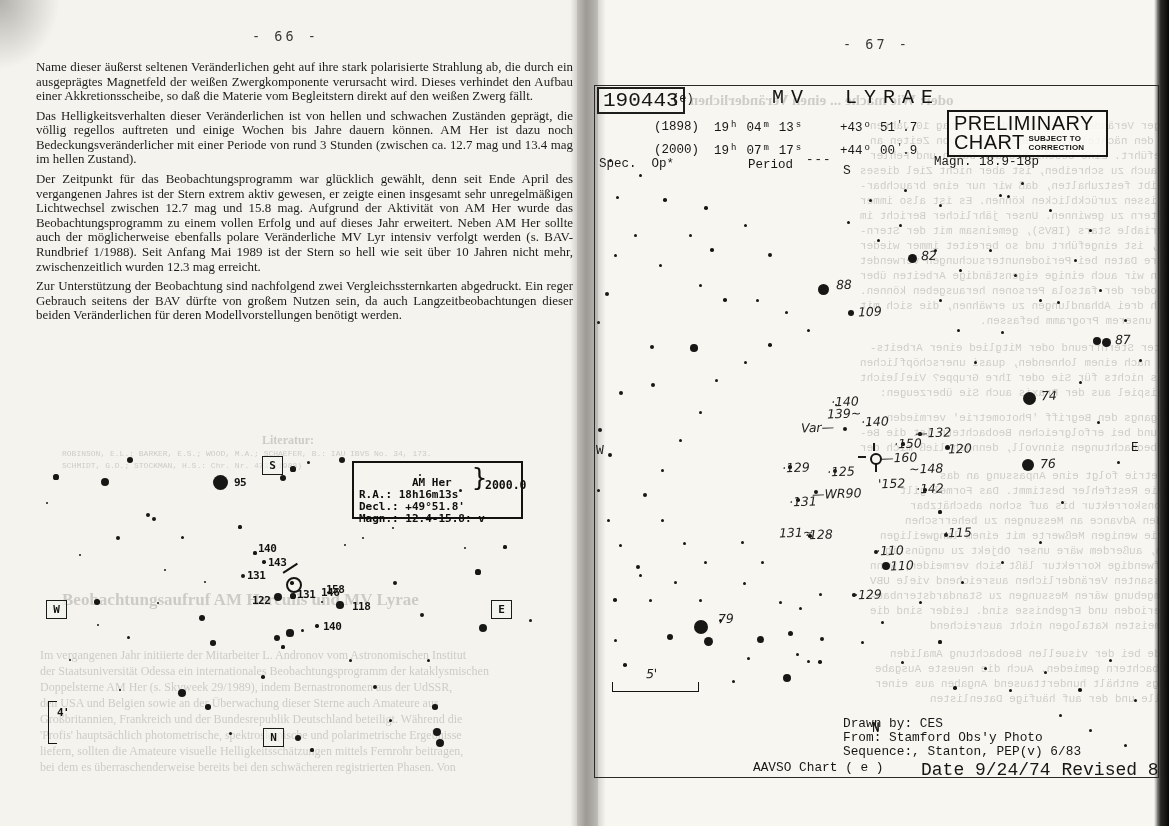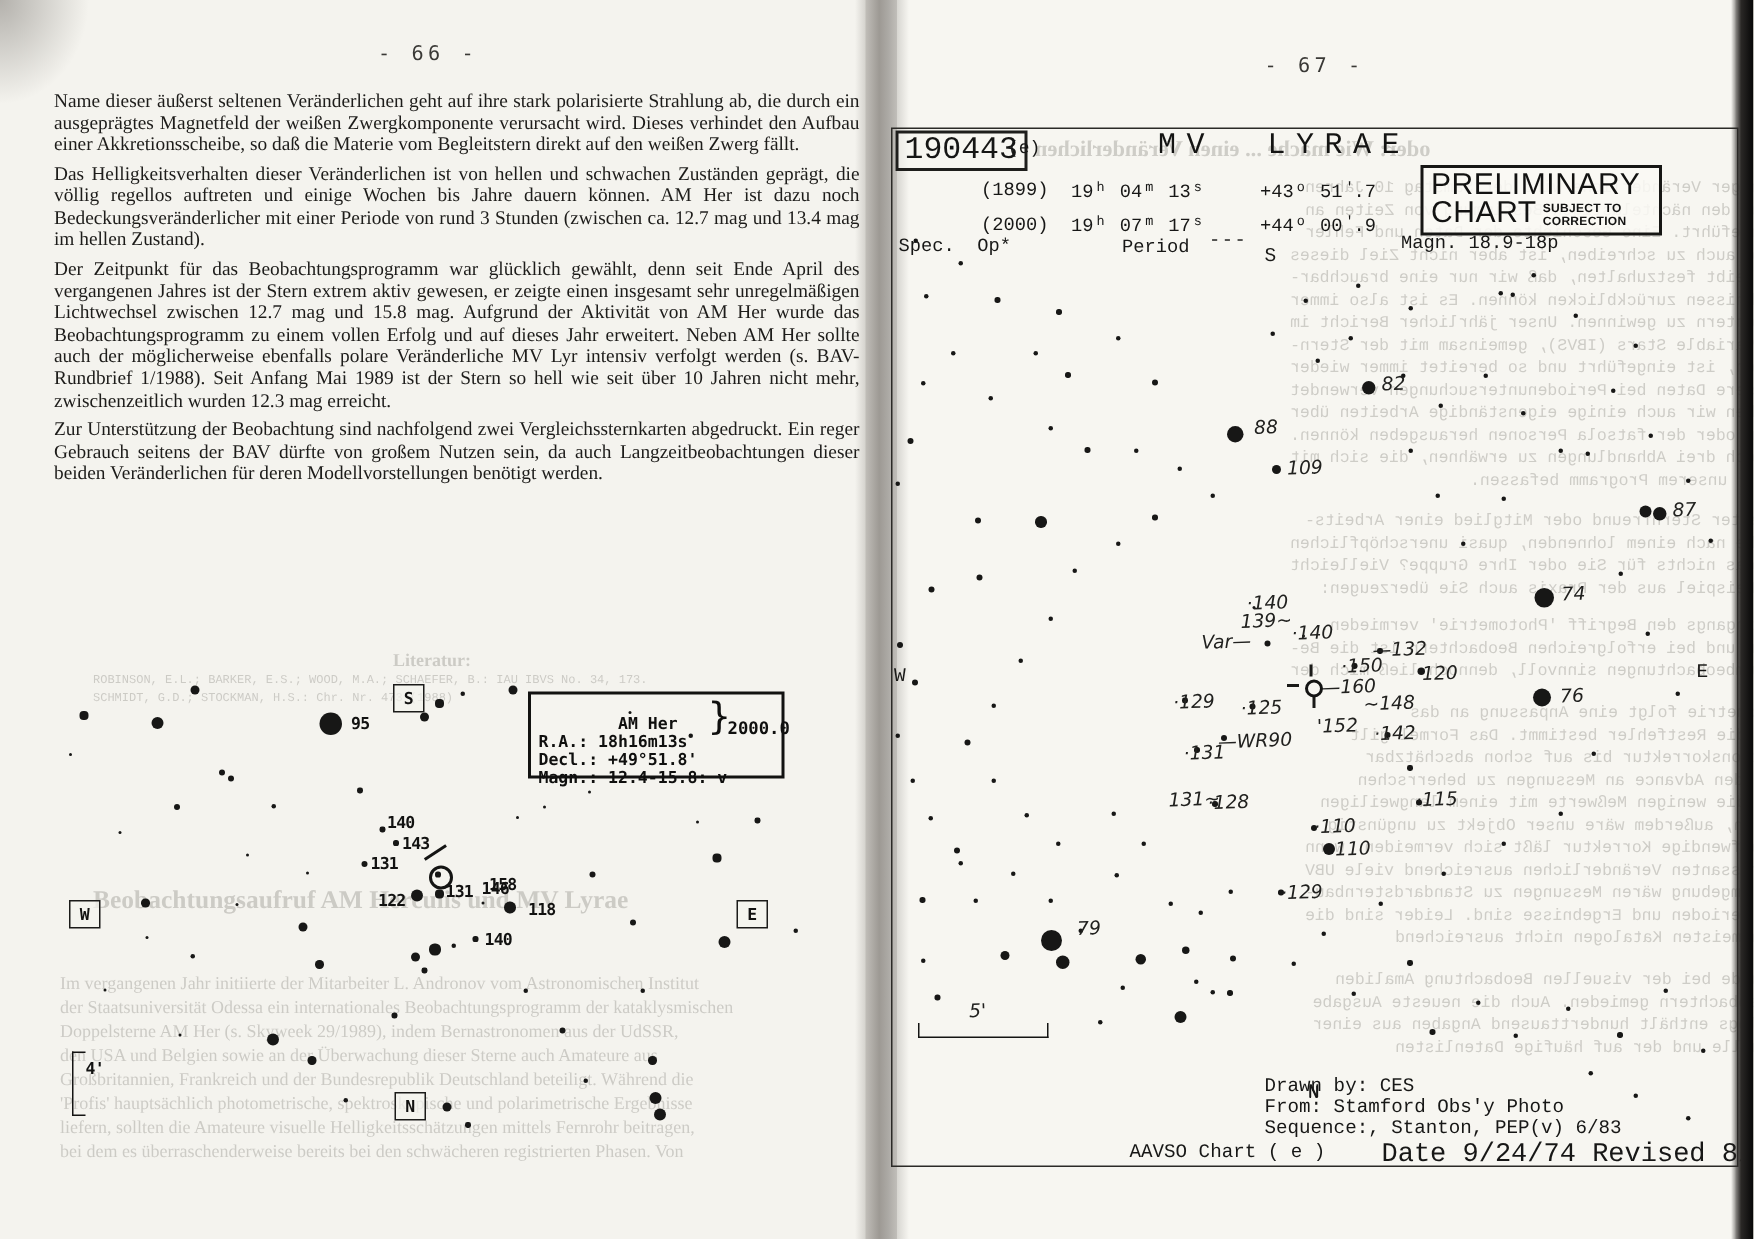--- a/index.html
+++ b/index.html
@@ -214,21 +214,21 @@
     <div class="p1">PRELIMINARY</div>
     <div class="prow">
       <div class="p1">CHART</div>
       <div class="ps">
         <div>SUBJECT TO</div>
         <div>CORRECTION</div>
       </div>
     </div>
   </div>
 
-  <div class="mono" style="left:654px;top:120px;font-size:12.5px">(1899)</div>
+  <div class="mono" style="left:654px;top:120px;font-size:12.5px">(1898)</div>
   <div class="mono" style="left:714px;top:120px;font-size:12.5px"><span>19</span><sup class="u">h</sup><span class="g">04</span><sup class="u">m</sup><span class="g">13</span><sup class="u">s</sup></div>
   <div class="mono" style="left:840px;top:120px;font-size:12.5px"><span>+43</span><sup class="u">o</sup><span class="g">51</span><sup class="u">'</sup><span>.7</span></div>
   <div class="mono" style="left:654px;top:143px;font-size:12.5px">(2000)</div>
   <div class="mono" style="left:714px;top:143px;font-size:12.5px"><span>19</span><sup class="u">h</sup><span class="g">07</span><sup class="u">m</sup><span class="g">17</span><sup class="u">s</sup></div>
   <div class="mono" style="left:840px;top:143px;font-size:12.5px"><span>+44</span><sup class="u">o</sup><span class="g">00</span><sup class="u">'</sup><span>.9</span></div>
 
   <div class="mono" style="left:599px;top:157px;font-size:12.5px">Spec.  Op*</div>
   <div class="mono" style="left:748px;top:158px;font-size:12.5px">Period</div>
   <div class="mono raised" style="left:806px;top:153px;font-size:12.5px;position:absolute">---</div>
   <div class="mono" style="left:934px;top:155px;font-size:12.5px">Magn. 18.9-18p</div>

